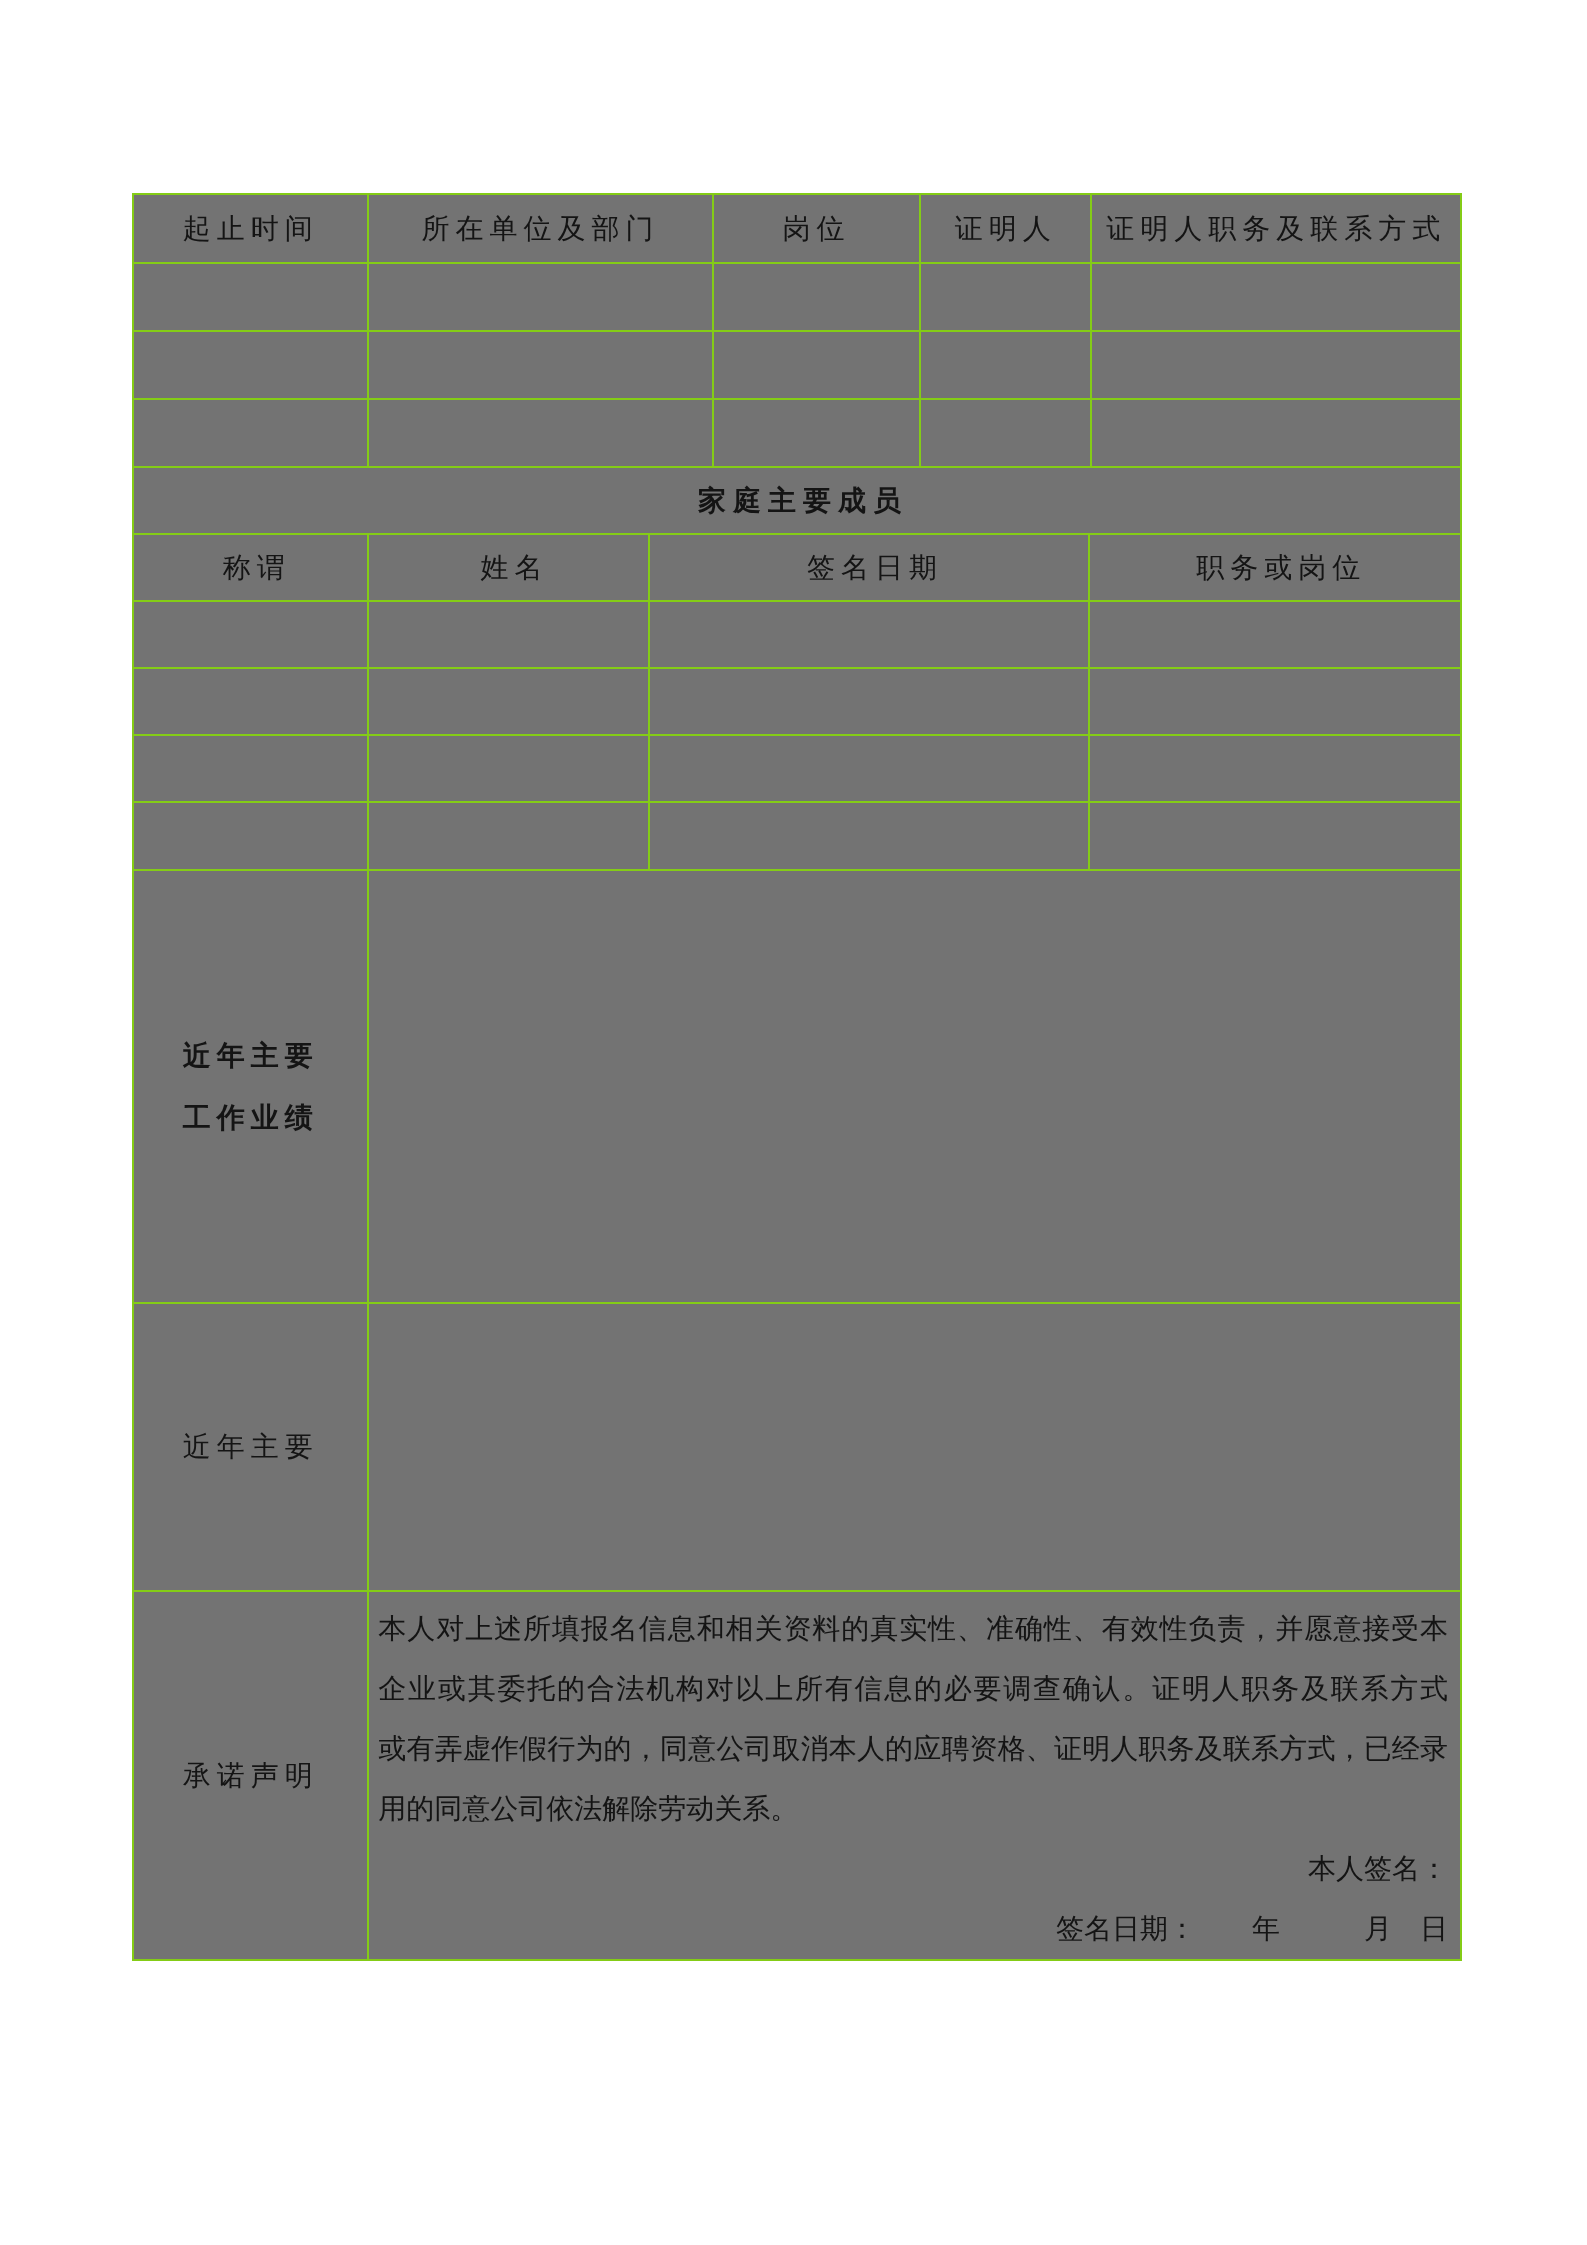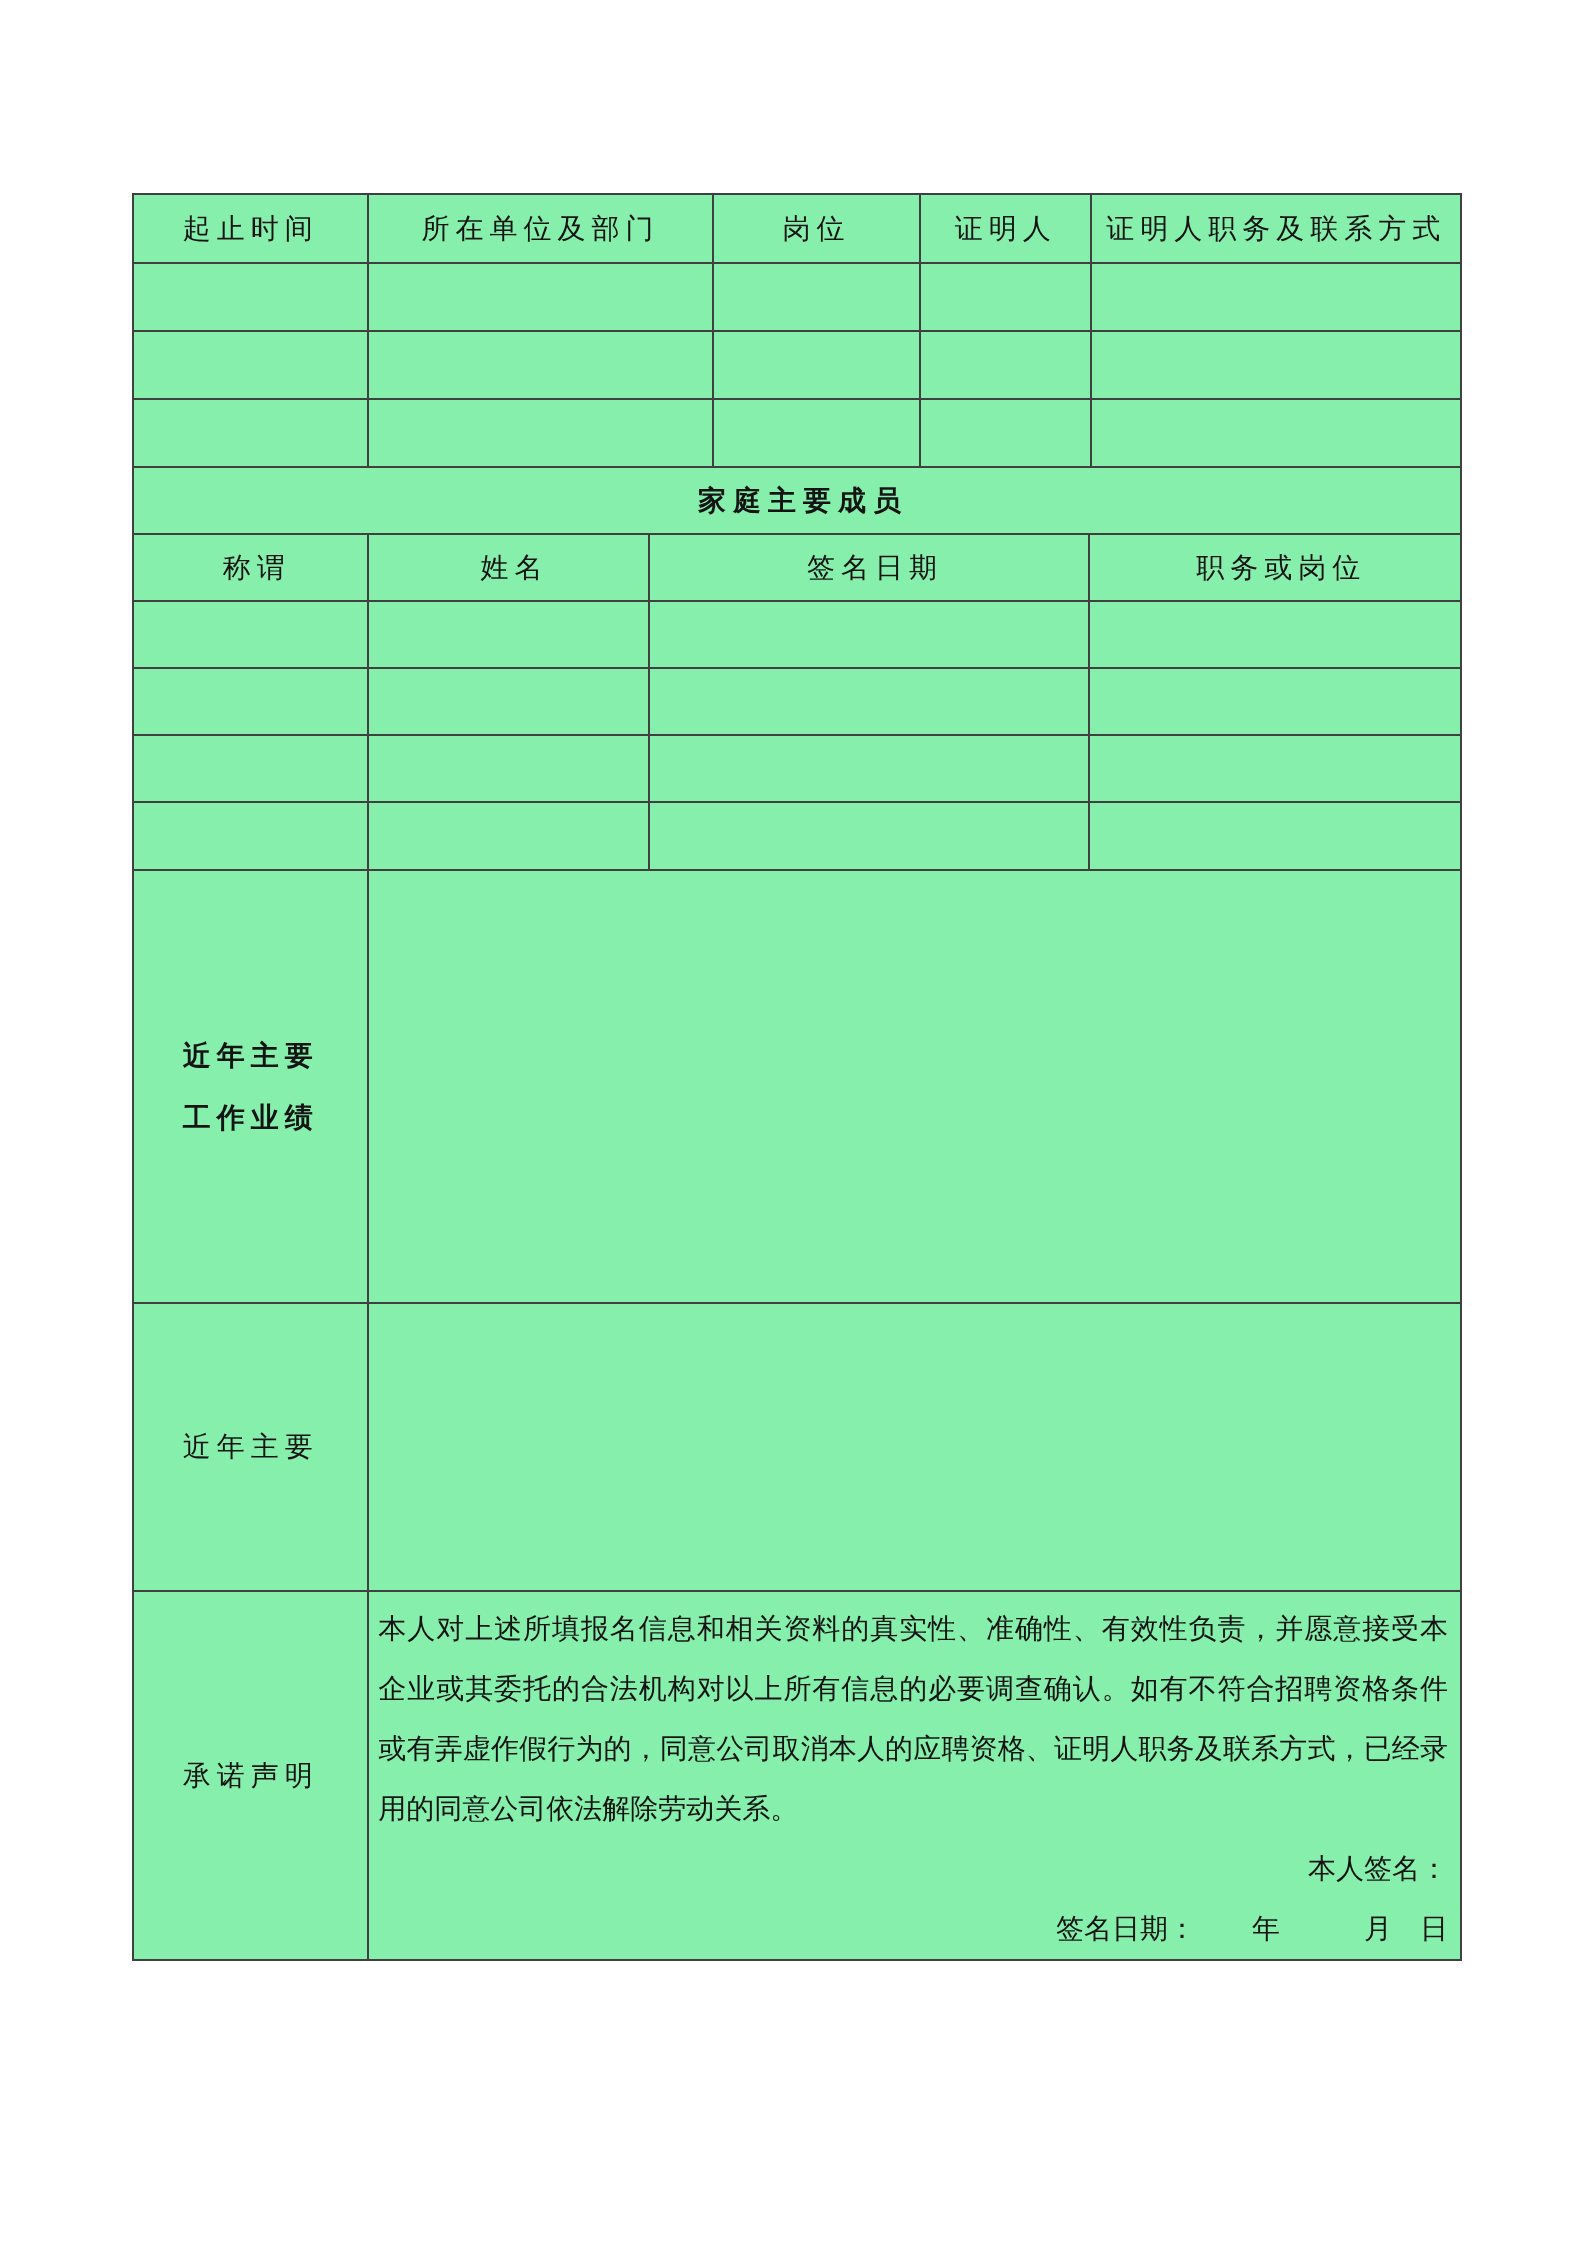--- a/index.html
+++ b/index.html
@@ -25,23 +25,23 @@
   }
   .form table {
     width: 1330px;
     table-layout: fixed;
     border-collapse: collapse;
   }
   .form table + table {
     margin-top: -2px; 
   }
   td {
-    border: 2px solid #404040;
+    border: 2px solid #84cc16;
     padding: 0;
-    background: #86efac;
+    background: #737373;
     overflow: hidden;
   }
   
   tr.h67 td { height: 67px; }
   tr.h66 td { height: 66px; }
   tr.h65 td { height: 65px; padding-left: 12px; }
   tr.h431 td { height: 431px; font-weight: bold; }
   tr.h286 td { height: 286px; }
   tr.h361 td { height: 361px; }
 
@@ -199,21 +199,21 @@
       </tr>
       <tr class="h286">
         <td class="biglabel">近年主要</td>
         <td class="content-cell"></td>
       </tr>
       <tr class="h361">
         <td class="biglabel">承诺声明</td>
         <td class="content-cell">
           <div class="decl-content">
             <div class="decl-line">本人对上述所填报名信息和相关资料的真实性、准确性、有效性负责，并愿意接受本</div>
-            <div class="decl-line">企业或其委托的合法机构对以上所有信息的必要调查确认。如有不符合招聘资格条件</div>
+            <div class="decl-line">企业或其委托的合法机构对以上所有信息的必要调查确认。证明人职务及联系方式</div>
             <div class="decl-line">或有弄虚作假行为的，同意公司取消本人的应聘资格、证明人职务及联系方式，已经录</div>
             <div class="decl-line decl-last">用的同意公司依法解除劳动关系。</div>
             <div class="sig-line">本人签名：</div>
             <div class="sig-line">签名日期：　　年　　　月　日</div>
           </div>
         </td>
       </tr>
     </tbody>
       </table>
 

